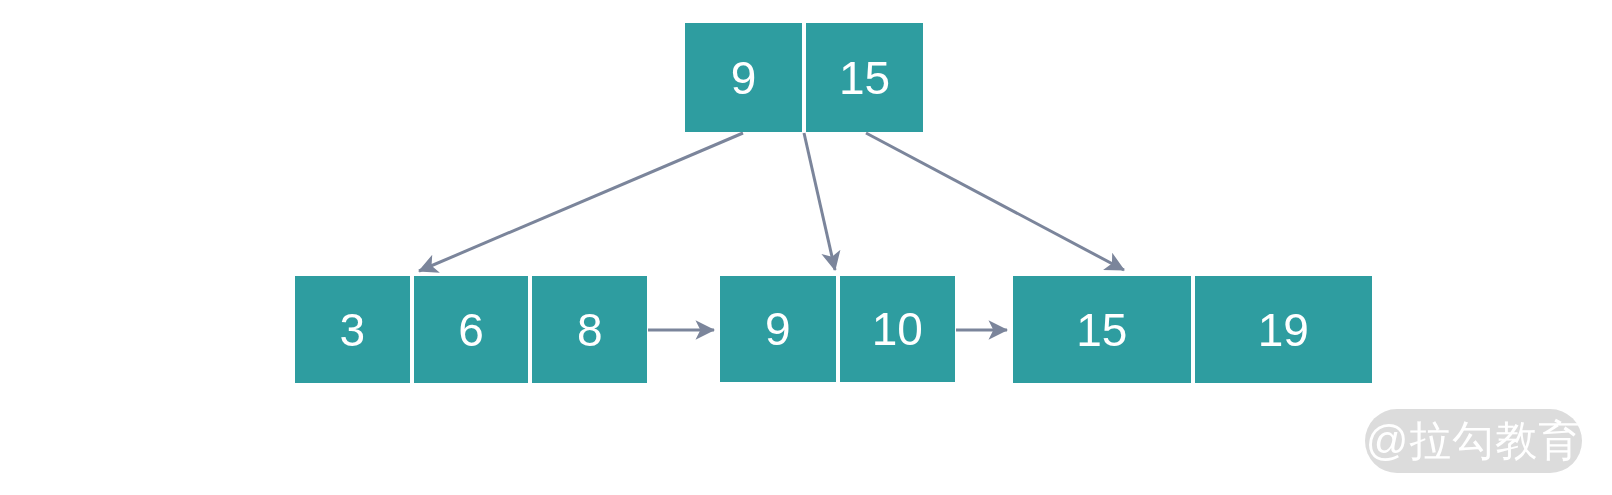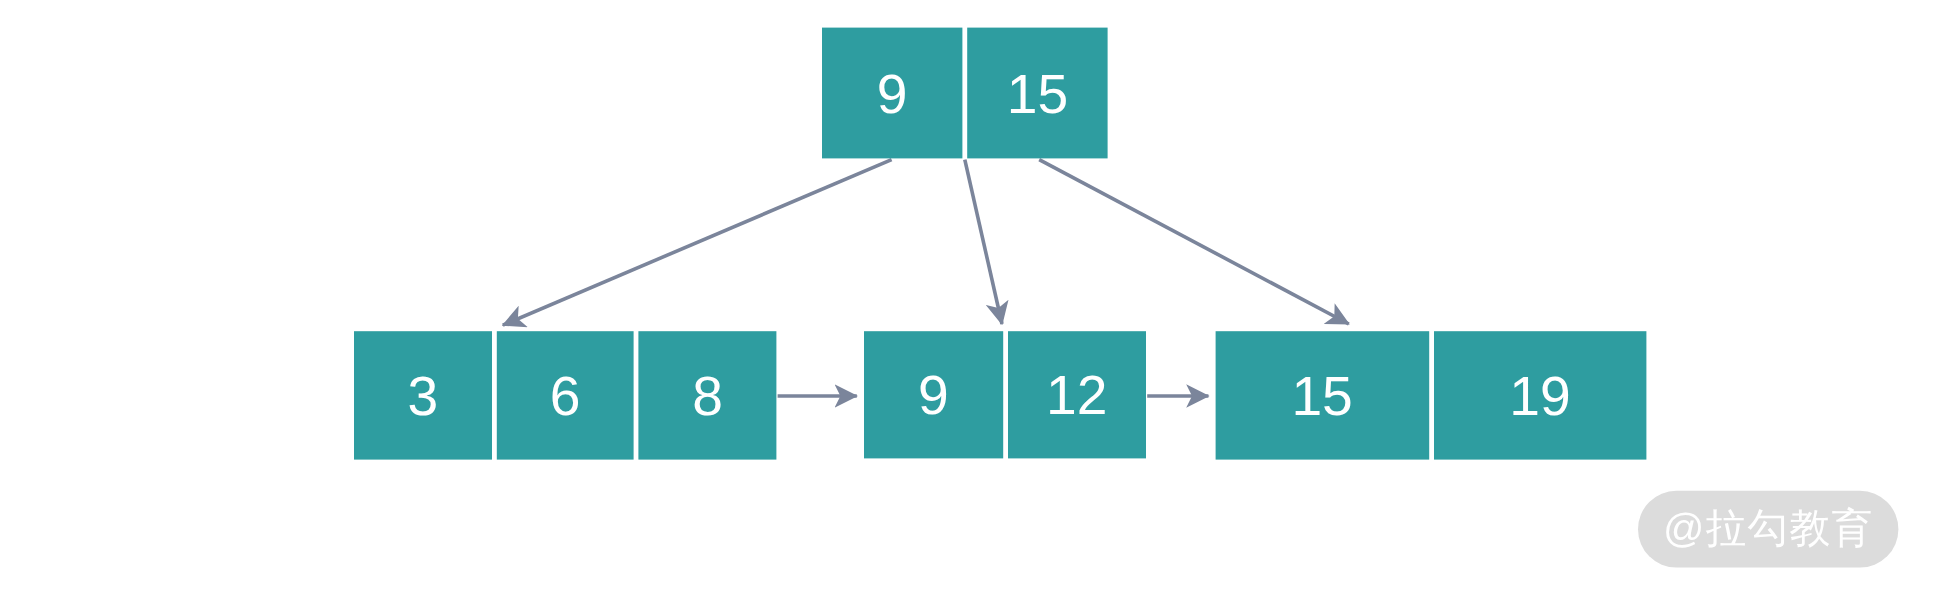--- a/index.html
+++ b/index.html
@@ -50,21 +50,21 @@
     left: 1365px;
     top: 409px;
     width: 217px;
     height: 64px;
     border-radius: 32px;
     background: var(--watermark-bg);
     color: var(--watermark-text);
     display: flex;
     align-items: center;
     justify-content: center;
-    font-size: 34px;
+    font-size: 42px;
     letter-spacing: 1px;
     white-space: nowrap;
   }
 </style>
 </head>
 <body>
 
 <div class="canvas">
 
   <svg class="edges" viewBox="0 0 1612 495" xmlns="http://www.w3.org/2000/svg">
@@ -86,21 +86,21 @@
   </div>
 
   <div class="node" style="left:295px; top:276px; width:352px; height:107px;">
     <div class="cell">3</div>
     <div class="cell">6</div>
     <div class="cell">8</div>
   </div>
 
   <div class="node" style="left:720px; top:276px; width:235px; height:106px;">
     <div class="cell">9</div>
-    <div class="cell">12</div>
+    <div class="cell">10</div>
   </div>
 
   <div class="node" style="left:1013px; top:276px; width:359px; height:107px;">
     <div class="cell">15</div>
     <div class="cell">19</div>
   </div>
 
   <div class="watermark">
     <span>@拉勾教育</span>
   </div>

